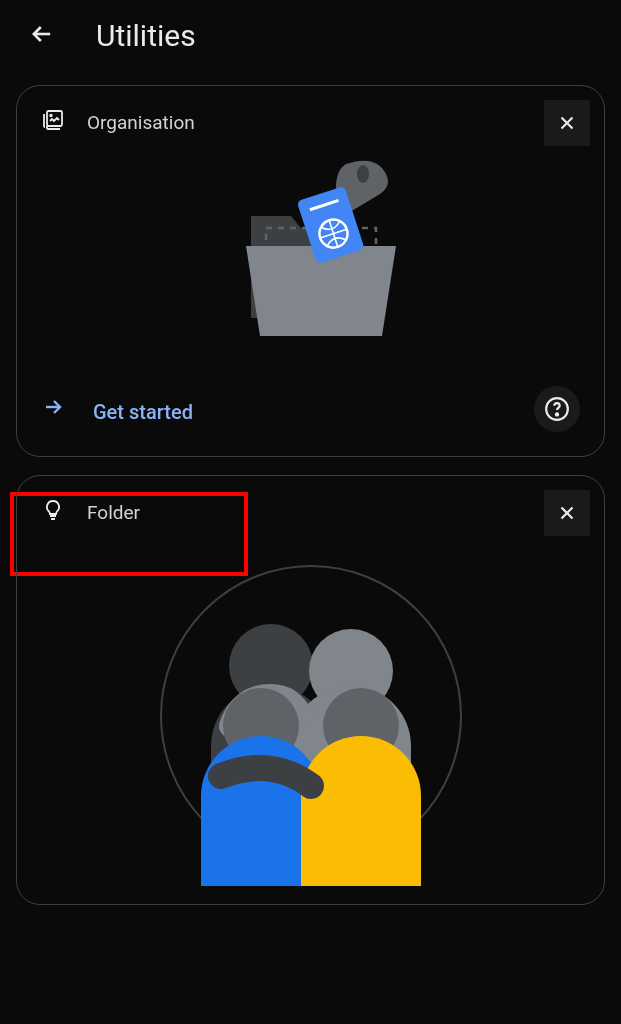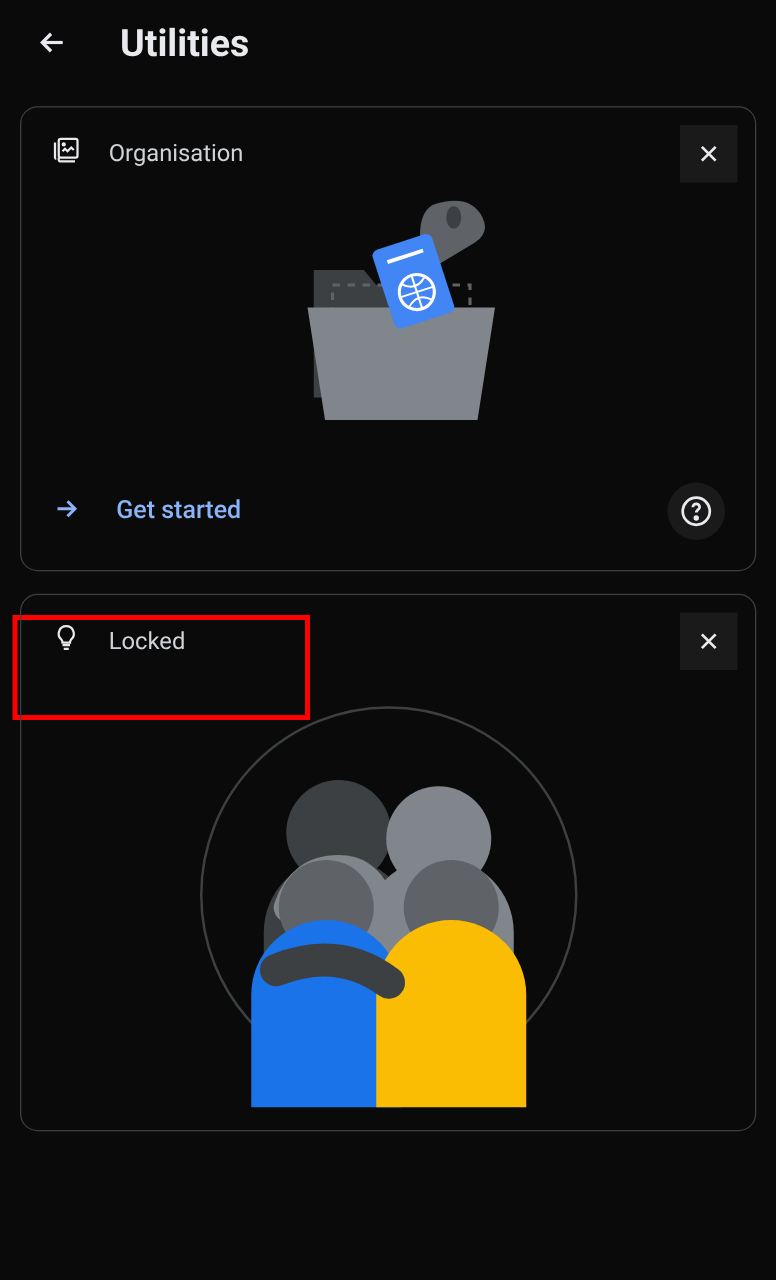--- a/index.html
+++ b/index.html
@@ -13,27 +13,27 @@
     }
     .header {
       display: flex;
       align-items: center;
       padding: 18px 20px 20px 28px;
       gap: 40px;
     }
     .back-arrow svg { width: 28px; height: 28px; }
     .title {
       font-size: 30px;
-      font-weight: 700;
+      font-weight: 400;
       color: #e8eaed;
     }
     .card {
       margin: 12px 16px 0 16px;
       border: 1px solid #3c4043;
-      border-radius: 14px;
+      border-radius: 24px;
       padding: 22px 24px 24px 24px;
       position: relative;
     }
     .card-header {
       display: flex;
       align-items: center;
       gap: 22px;
     }
     .card-header .section-label {
       font-size: 19px;
@@ -66,21 +66,21 @@
       color: #9aa0a6;
       margin-bottom: 36px;
     }
     .actions {
       display: flex;
       align-items: center;
       justify-content: space-between;
     }
     .get-started {
       display: flex;
-      align-items: flex-start;
+      align-items: flex-end;
       gap: 28px;
       color: #8ab4f8;
       font-size: 20px;
       font-weight: 500;
     }
     .get-started svg { width: 24px; height: 24px; }
     .help-btn {
       width: 46px;
       height: 46px;
       border-radius: 50%;
@@ -185,21 +185,21 @@
 <div class="highlight"></div>
 
 <div class="card card2">
   <div class="card-header">
     <span>
       <svg width="24" height="24" viewBox="0 0 24 24" fill="none" stroke="#e8eaed" stroke-width="1.8">
         <path d="M9 18h6M10 21h4"></path>
         <path d="M12 3a6 6 0 00-4 10.5c.7.8 1 1.5 1 2.5h6c0-1 .3-1.7 1-2.5A6 6 0 0012 3z"></path>
       </svg>
     </span>
-    <span class="section-label">Locked</span>
+    <span class="section-label">Folder</span>
   </div>
   <div class="close-btn">
     <svg viewBox="0 0 24 24" stroke="#e8eaed" stroke-width="2.4">
       <path d="M6 6l12 12M18 6L6 18"></path>
     </svg>
   </div>
 
   <svg class="sharing-illus" width="340" height="340" viewBox="0 0 340 340">
     <circle cx="170" cy="170" r="150" fill="none" stroke="#3c4043" stroke-width="2"></circle>
 

